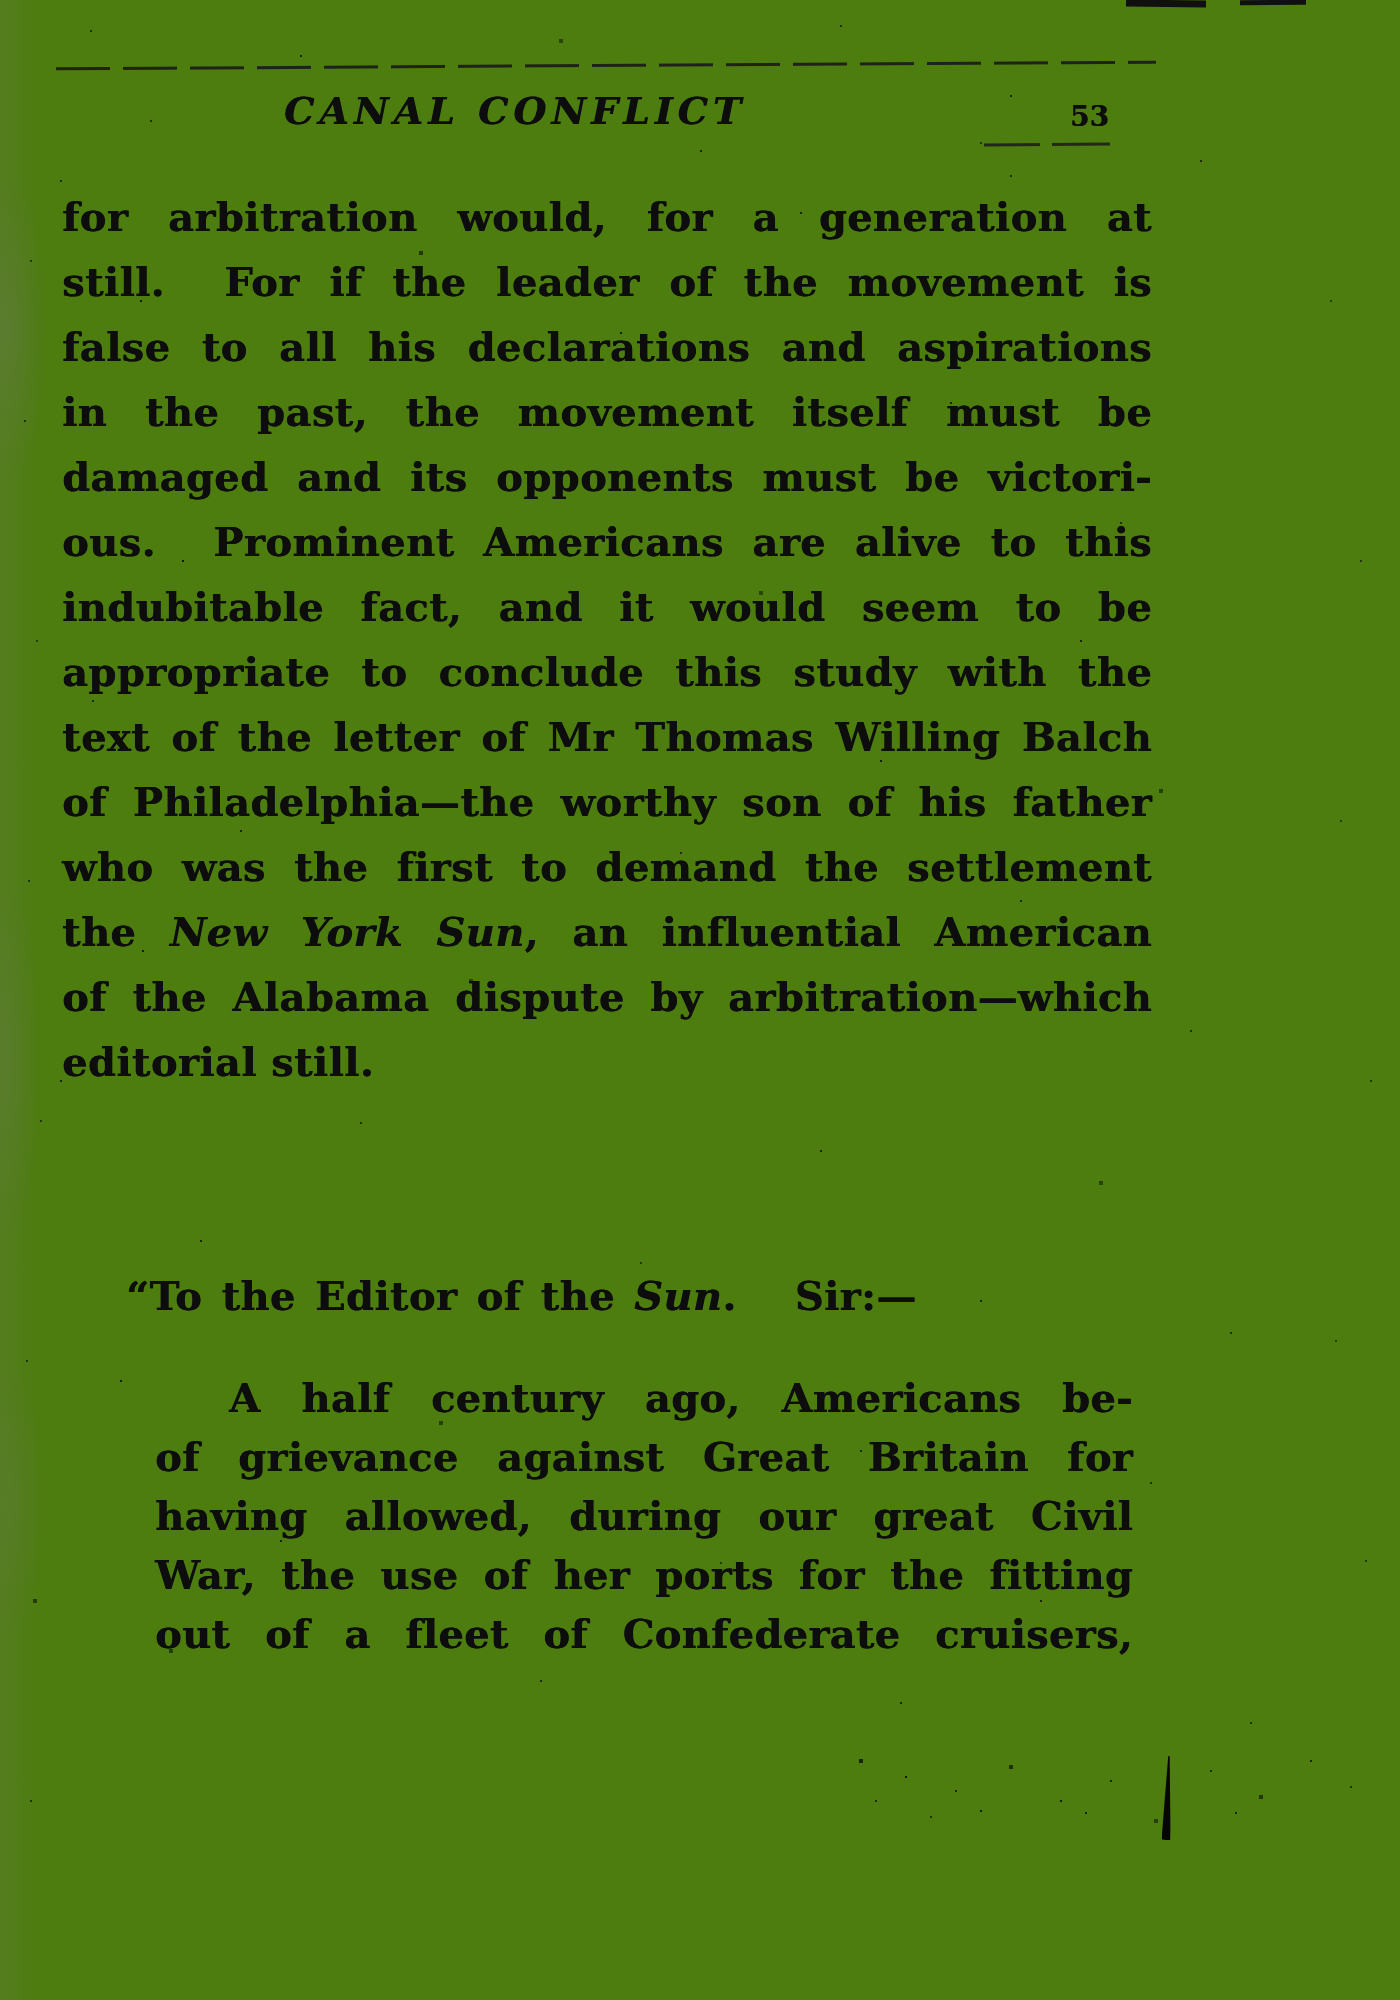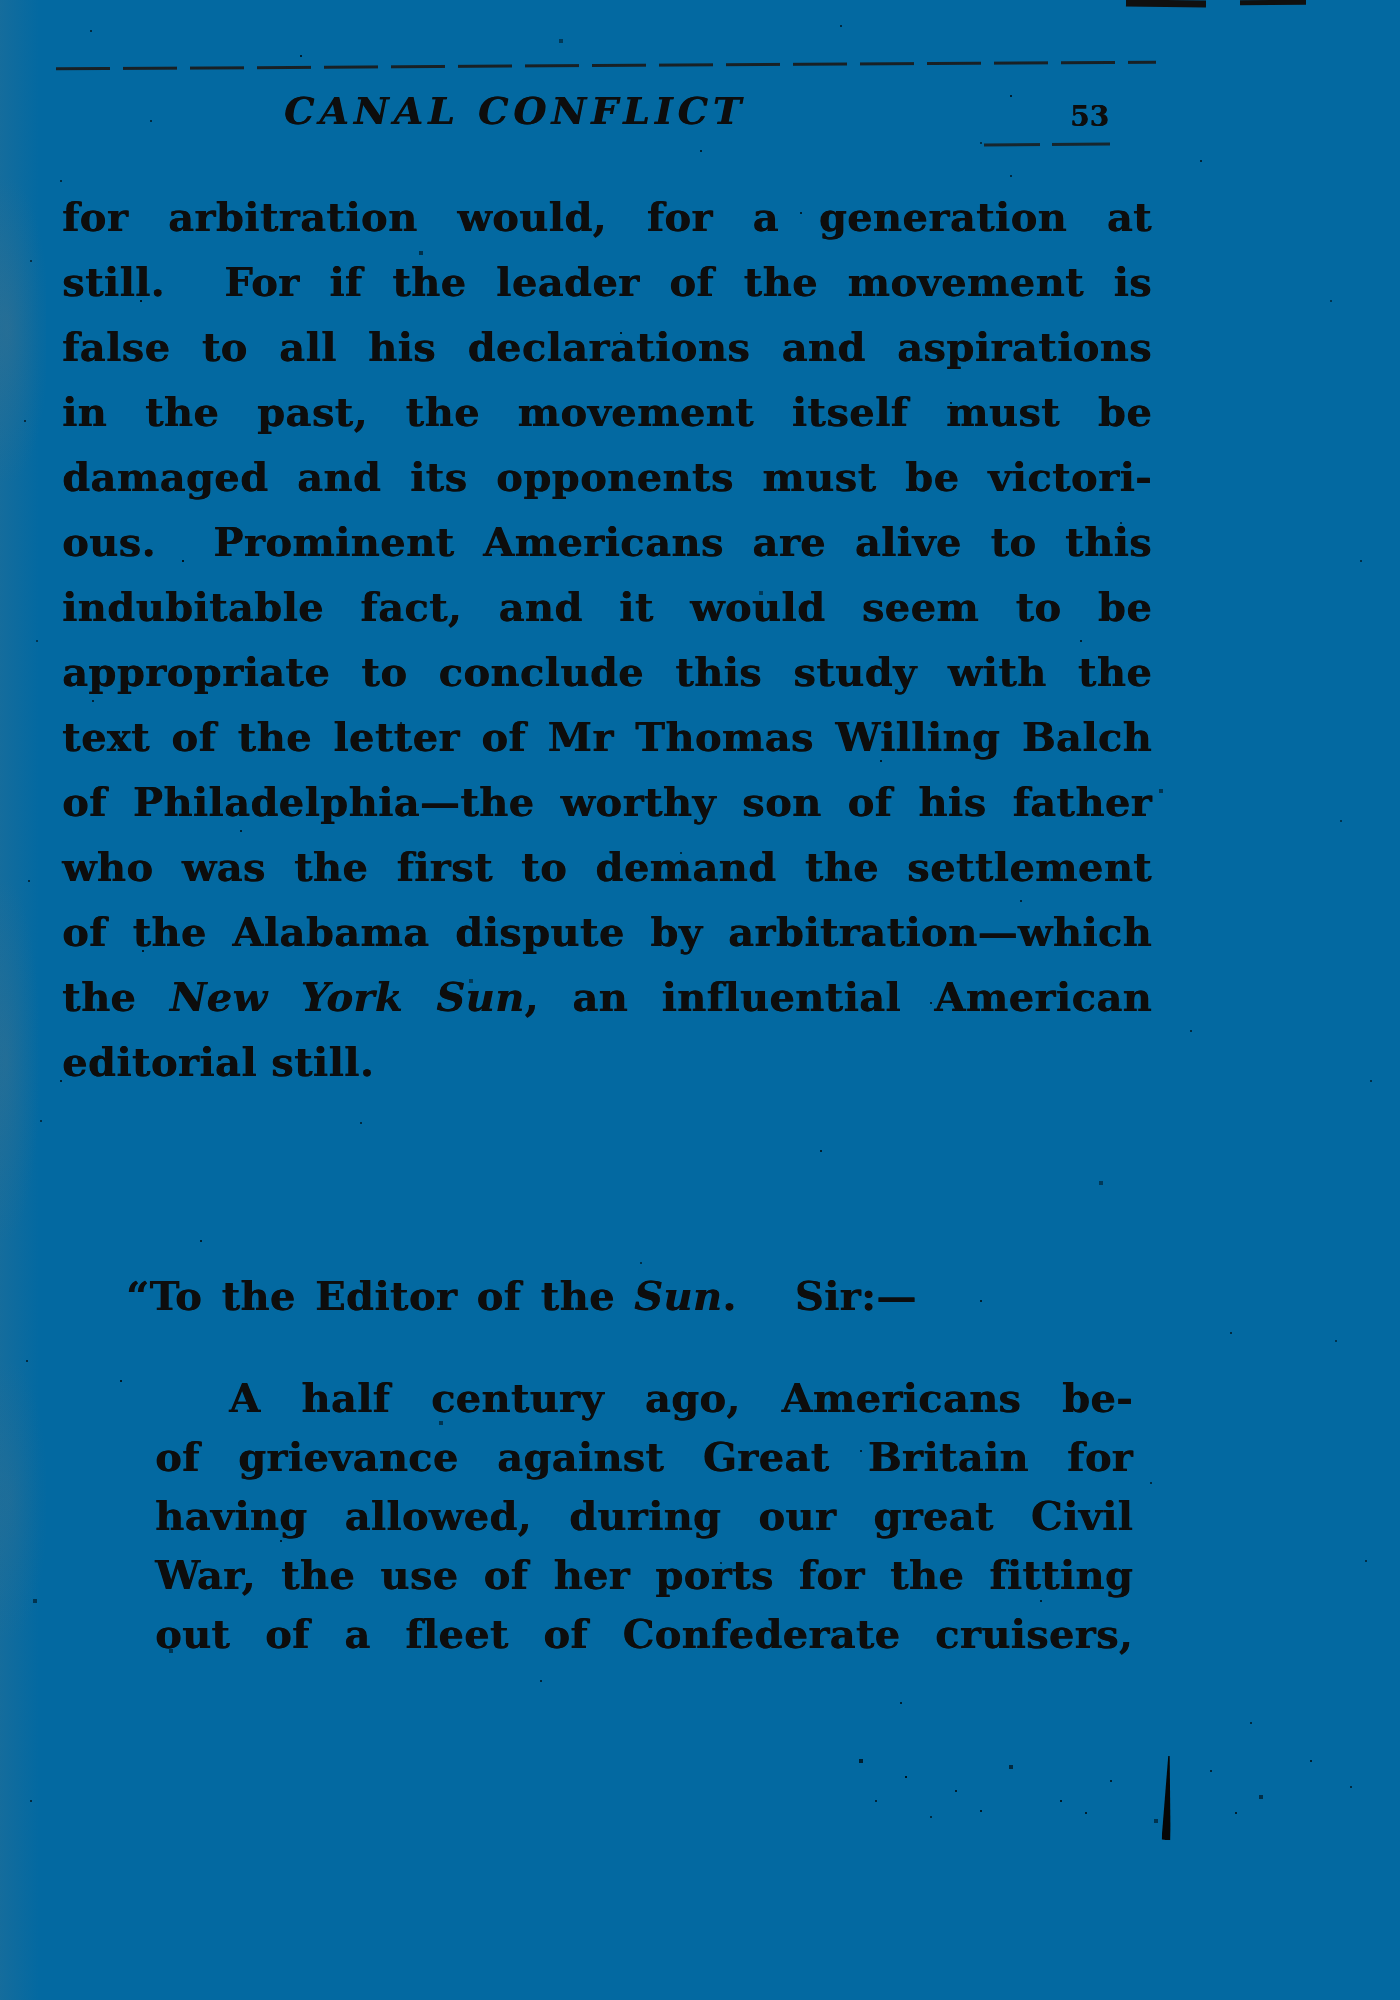--- a/index.html
+++ b/index.html
@@ -1,19 +1,19 @@
 <!DOCTYPE html>
 <html><head>
 <meta charset="utf-8">
 <style>
   html,body{margin:0;padding:0;background:#e8e8e8;}
   .page{
     position:relative;
     width:1400px;height:2000px;
-    background:#0369a1;
+    background:#4d7c0f;
     overflow:hidden;
     font-family:"DejaVu Serif", serif;
     color:#0d0d0d;
   }
   
   .edge-shade{
     position:absolute;left:0;top:0;width:46px;height:2000px;
     background:
       radial-gradient(60px 220px at 8px 330px, rgba(120,120,120,.20), rgba(120,120,120,0) 70%),
       radial-gradient(50px 260px at 6px 1060px, rgba(120,120,120,.16), rgba(120,120,120,0) 70%),
@@ -134,22 +134,22 @@
       <div class="line"><span>still.&nbsp; For if the leader of the movement is</span></div>
       <div class="line"><span>false to all his declarations and aspirations</span></div>
       <div class="line"><span>in the past, the movement itself must be</span></div>
       <div class="line"><span>damaged and its opponents must be victori-</span></div>
       <div class="line"><span>ous.&nbsp; Prominent Americans are alive to this</span></div>
       <div class="line"><span>indubitable fact, and it would seem to be</span></div>
       <div class="line"><span>appropriate to conclude this study with the</span></div>
       <div class="line"><span>text of the letter of Mr Thomas Willing Balch</span></div>
       <div class="line"><span>of Philadelphia—the worthy son of his father</span></div>
       <div class="line"><span>who was the first to demand the settlement</span></div>
+      <div class="line"><span>the </span><i>New York Sun</i><span>, an influential American</span></div>
       <div class="line"><span>of the Alabama dispute by arbitration—which</span></div>
-      <div class="line"><span>the </span><i>New York Sun</i><span>, an influential American</span></div>
       <div class="line no-just"><span>editorial still.</span></div>
     </div>
 
   <div class="salutation"><span>“To the Editor of the </span><i>Sun</i><span>.&nbsp;&nbsp; Sir:—</span></div>
 
   <div class="letter">
       <div class="line first-indent"><span>A half century ago, Americans be-</span></div>
       <div class="line"><span>of grievance against Great Britain for</span></div>
       <div class="line"><span>having allowed, during our great Civil</span></div>
       <div class="line"><span>War, the use of her ports for the fitting</span></div>

